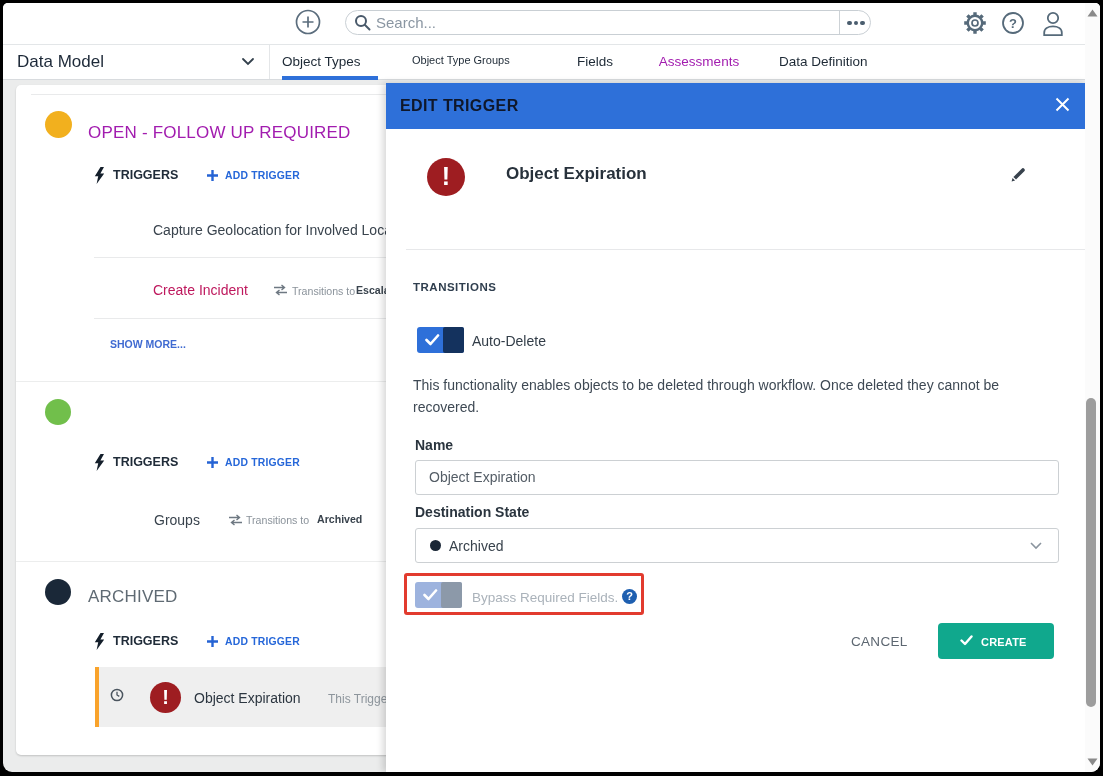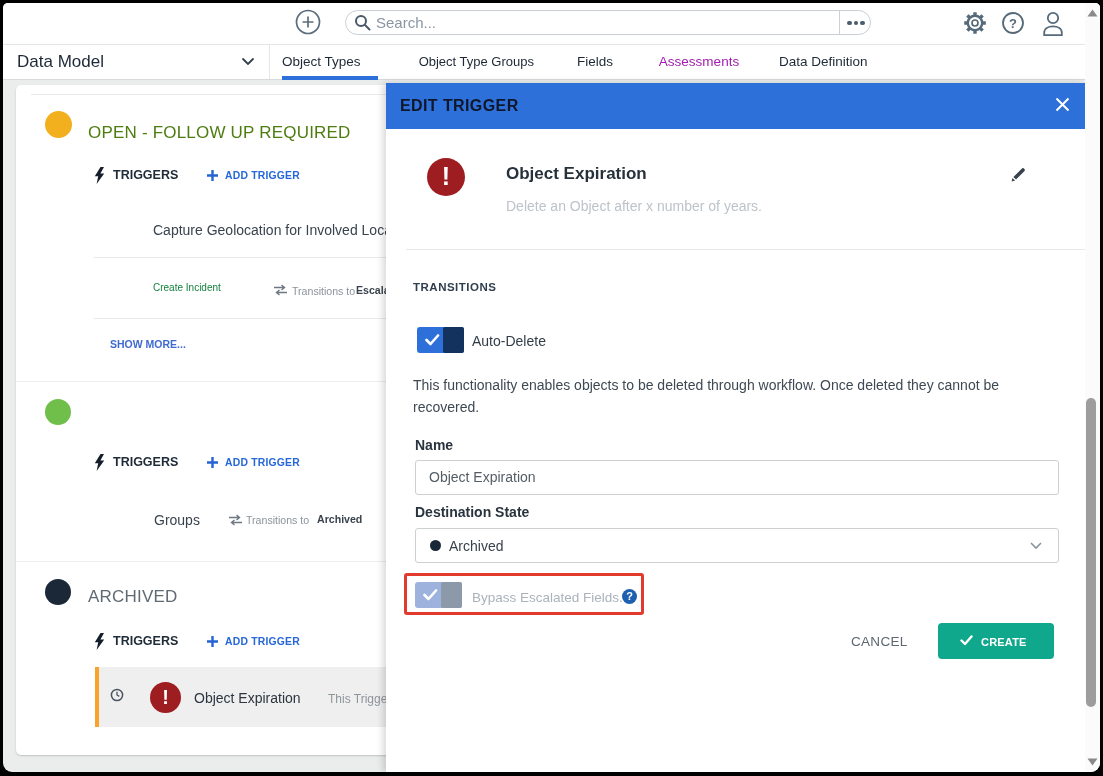--- a/index.html
+++ b/index.html
@@ -54,42 +54,42 @@
 </svg>
 
 <div class="a" style="left:0;top:45px;width:1103px;height:35px;background:#fff;border-bottom:1px solid #d8dbde"></div>
 <div class="a" style="left:17px;top:52px;font-size:17px;color:#1d2938;font-weight:500">Data Model</div>
 <svg class="a" style="left:241px;top:57px" width="14" height="10" viewBox="0 0 14 10">
  <path d="M2 2l5 5 5-5" fill="none" stroke="#33404c" stroke-width="1.8" stroke-linecap="round"></path>
 </svg>
 <div class="a" style="left:269px;top:45px;width:1px;height:34px;background:#e4e6e8"></div>
 <div class="a tab" style="left:282px;top:54px;width:96px;text-align:left;font-size:13.5px;color:#1d2935;font-weight:500">Object Types</div>
 <div class="a" style="left:282px;top:76px;width:96px;height:4px;background:#2e70d9"></div>
-<div class="a tab" style="left:412px;top:54px;width:122px;text-align:right;font-size:13px;color:#1d2935;font-weight:500">Object Type Groups</div>
+<div class="a tab" style="left:412px;top:54px;width:122px;text-align:left;font-size:11px;color:#1d2935;font-weight:500">Object Type Groups</div>
 <div class="a tab" style="left:571px;top:54px;width:48px;text-align:center;font-size:13.5px;color:#1d2935;font-weight:500">Fields</div>
 <div class="a tab" style="left:655px;top:54px;width:88px;text-align:center;font-size:13.5px;color:#a21caf;font-weight:500">Assessments</div>
 <div class="a tab" style="left:779px;top:54px;width:98px;text-align:left;font-size:13.5px;color:#1d2935;font-weight:500">Data Definition</div>
 
 <div class="a" style="left:16px;top:85px;width:1054px;height:670px;background:#fff;border-radius:5px;box-shadow:0 1px 2px rgba(0,0,0,.18)"></div>
 
 <div class="a" style="left:31px;top:94px;width:1039px;height:1px;background:#e9eaeb"></div>
 
 <div class="a" style="left:45px;top:111px;width:27px;height:27px;border-radius:50%;background:#f2b01e"></div>
-<div class="a" style="left:88px;top:123px;font-size:17px;color:#4d7c0f;letter-spacing:.2px;font-weight:500">OPEN - FOLLOW UP REQUIRED</div>
+<div class="a" style="left:88px;top:123px;font-size:17px;color:#a21caf;letter-spacing:.2px;font-weight:500">OPEN - FOLLOW UP REQUIRED</div>
 <svg class="a" style="left:93px;top:167px" width="13" height="17" viewBox="0 0 13 17">
  <path d="M7.5 0L1.8 9.2h3.4L3.6 17l7.6-10.4H7.4L11 0z" fill="#141f2b"></path>
 </svg>
 <div class="a" style="left:113px;top:168px;font-size:12.5px;font-weight:bold;color:#202c39;letter-spacing:0px">TRIGGERS</div>
 <svg class="a" style="left:206px;top:169px" width="13" height="13" viewBox="0 0 13 13">
  <path d="M6.5 1v11M1 6.5h11" stroke="#2563d4" stroke-width="2.4"></path>
 </svg>
 <div class="a" style="left:225px;top:170px;font-size:10.4px;font-weight:bold;color:#2667d9;letter-spacing:.2px">ADD TRIGGER</div>
 <div class="a" style="left:153px;top:222px;font-size:14px;color:#39434d">Capture Geolocation for Involved Locations</div>
 <div class="a" style="left:94px;top:257px;width:976px;height:1px;background:#e9eaeb"></div>
-<div class="a" style="left:153px;top:282px;font-size:10px;color:#15803d">Create Incident</div>
+<div class="a" style="left:153px;top:282px;font-size:14px;color:#be185d">Create Incident</div>
 <svg class="a" style="left:273px;top:284px" width="15" height="12" viewBox="0 0 15 12">
  <path d="M1 3.5h10M8.5 1l3 2.5-3 2.5" fill="none" stroke="#6e7882" stroke-width="1.4"></path>
  <path d="M14 8.5H4M6.5 6l-3 2.5 3 2.5" fill="none" stroke="#6e7882" stroke-width="1.4"></path>
 </svg>
 <div class="a" style="left:292px;top:285px;font-size:10.6px;color:#8b939b">Transitions to</div>
 <div class="a" style="left:356px;top:284px;font-size:10.6px;font-weight:bold;color:#39434d">Escalated</div>
 <div class="a" style="left:94px;top:318px;width:976px;height:1px;background:#e9eaeb"></div>
 <div class="a" style="left:110px;top:338px;font-size:10.5px;font-weight:bold;color:#3f6ad1;letter-spacing:0px">SHOW MORE...</div>
 <div class="a" style="left:16px;top:381px;width:1054px;height:1px;background:#eceded"></div>
 
@@ -133,21 +133,20 @@
 <div class="a" style="left:328px;top:692px;font-size:12px;color:#8d959c">This Trigger will be executed by a schedule</div>
 
 <div class="a" style="left:386px;top:83px;width:700px;height:689px;background:#fff;box-shadow:-3px 0 7px rgba(0,0,0,.16)"></div>
 <div class="a" style="left:386px;top:83px;width:700px;height:46px;background:#2e70d9"></div>
 <div class="a" style="left:400px;top:97px;font-size:16px;font-weight:bold;color:#0f172a;letter-spacing:.4px">EDIT TRIGGER</div>
 <svg class="a" style="left:1055px;top:97px" width="15" height="15" viewBox="0 0 15 15">
  <path d="M1.5 1.5l12 12M13.5 1.5l-12 12" stroke="#fff" stroke-width="2"></path>
 </svg>
 <div class="a" style="left:427px;top:158px;width:38px;height:38px;border-radius:50%;background:#9e1d21;color:#fff;font-weight:bold;font-size:25px;text-align:center;line-height:37px">!</div>
 <div class="a" style="left:506px;top:164px;font-size:17px;font-weight:600;color:#27313b">Object Expiration</div>
-<div class="a" style="left:506px;top:198px;font-size:14px;color:#bdc3c9">Delete an Object after x number of years.</div>
 <svg class="a" style="left:1010px;top:165px" width="18" height="18" viewBox="0 0 18 18">
  <path d="M1.6 16.4l.9-3.5 2.6 2.6z" fill="#38424d"></path>
         <path d="M6 14.6l-2.6-2.6 8.3-8.3a1.84 1.84 0 012.6 2.6z" fill="#38424d"></path>
 </svg>
 <div class="a" style="left:406px;top:249px;width:680px;height:1px;background:#e7e8ea"></div>
 <div class="a" style="left:413px;top:281px;font-size:11.5px;font-weight:bold;color:#2f3e4e;letter-spacing:.5px">TRANSITIONS</div>
 
 <div class="a" style="left:417px;top:327px;width:47px;height:26px;background:#2e70d9;border-radius:3px"></div>
 <svg class="a" style="left:425px;top:334px" width="15" height="12" viewBox="0 0 15 12">
  <path d="M1.5 6l4 4L13 1.5" fill="none" stroke="#fff" stroke-width="2.6" stroke-linecap="round" stroke-linejoin="round"></path>
@@ -164,21 +163,21 @@
 <svg class="a" style="left:1030px;top:542px" width="12" height="8" viewBox="0 0 12 8">
  <path d="M1 1l5 5 5-5" fill="none" stroke="#8a949e" stroke-width="1.6"></path>
 </svg>
 
 <div class="a" style="left:404px;top:573px;width:240px;height:42px;border:3px solid #e23b2e;border-radius:3px"></div>
 <div class="a" style="left:415px;top:582px;width:47px;height:26px;background:#9db3de;border-radius:3px"></div>
 <svg class="a" style="left:423px;top:589px" width="15" height="12" viewBox="0 0 15 12">
  <path d="M1.5 6l4 4L13 1.5" fill="none" stroke="#fff" stroke-width="2.6" stroke-linecap="round" stroke-linejoin="round"></path>
 </svg>
 <div class="a" style="left:441px;top:582px;width:21px;height:26px;background:#8c99a9;border-radius:2px"></div>
-<div class="a" style="left:472px;top:590px;font-size:13.5px;color:#aab2ba">Bypass Escalated Fields.</div>
+<div class="a" style="left:472px;top:590px;font-size:13.5px;color:#aab2ba">Bypass Required Fields.</div>
 <div class="a" style="left:622px;top:589px;width:15px;height:15px;border-radius:50%;background:#1e5fb0;color:#fff;font-size:11px;font-weight:bold;text-align:center;line-height:15px">?</div>
 <div class="a" style="left:851px;top:634px;font-size:13.5px;color:#5d6771;letter-spacing:.3px">CANCEL</div>
 <div class="a" style="left:938px;top:623px;width:116px;height:36px;background:#10a88d;border-radius:4px"></div>
 <svg class="a" style="left:960px;top:635px" width="13" height="11" viewBox="0 0 13 11">
  <path d="M1.5 5.5l3.5 3.5L11.5 1.5" fill="none" stroke="#fff" stroke-width="2.4" stroke-linecap="round" stroke-linejoin="round"></path>
 </svg>
 <div class="a" style="left:981px;top:636px;font-size:11px;font-weight:bold;color:#fff;letter-spacing:.2px">CREATE</div>
 
 <div class="a" style="left:1085px;top:0;width:18px;height:776px;background:#fbfbfb"></div>
 <svg class="a" style="left:1087px;top:9px" width="11" height="8" viewBox="0 0 11 8">

